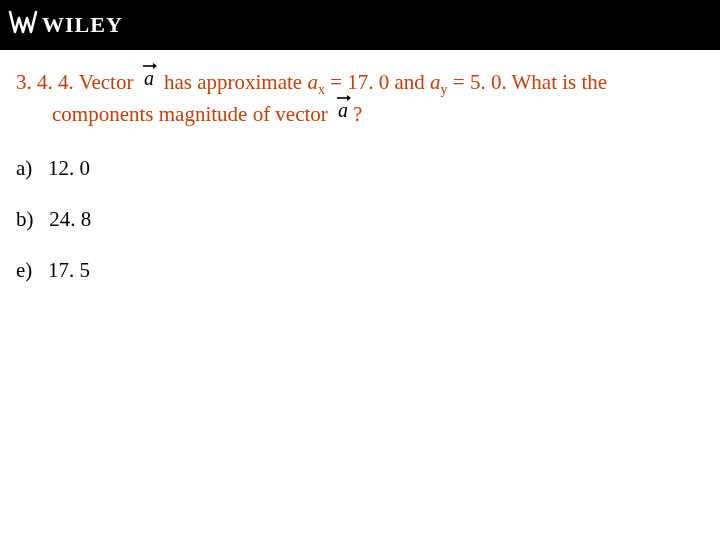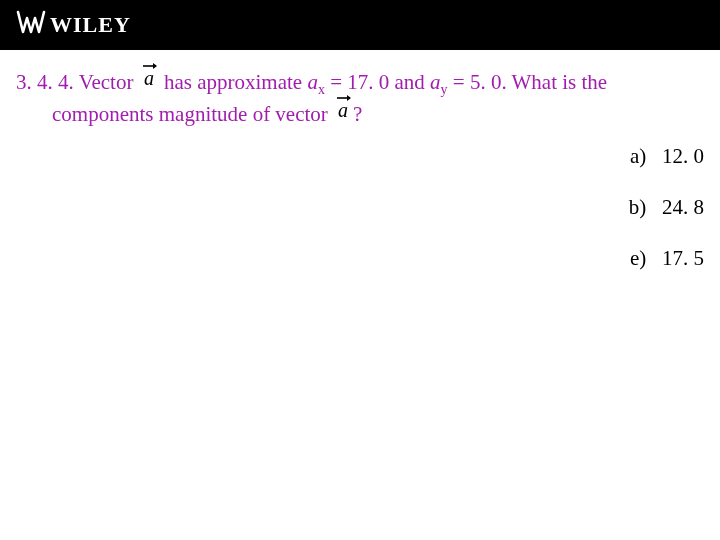--- a/index.html
+++ b/index.html
@@ -9,21 +9,21 @@
     background: #ffffff;
     font-family: "Times New Roman", Times, serif;
     overflow: hidden;
   }
   .header {
     width: 100%;
     height: 50px;
     background: #000000;
     display: flex;
     align-items: center;
-    padding-left: 16px;
+    padding-left: 8px;
   }
   .logo {
     display: flex;
     align-items: center;
     gap: 4px;
   }
   .logo-w {
     font-family: Georgia, "Times New Roman", serif;
     font-weight: bold;
     font-size: 30px;
@@ -35,21 +35,21 @@
     font-weight: bold;
     font-size: 22px;
     color: #ffffff;
     letter-spacing: 1px;
   }
   .content {
     padding: 18px 16px 0 16px;
   }
   .question {
     font-size: 21px;
-    color: #a21caf;
+    color: #c2410c;
     line-height: 1.35;
   }
   .question-line {
     display: block;
   }
   .line2 {
     padding-left: 36px;
   }
   .vec {
     display: inline-block;
@@ -65,23 +65,22 @@
     left: 0;
   }
   .sub {
     vertical-align: sub;
     font-size: 14px;
   }
   .italic {
     font-style: italic;
   }
   .options {
-    margin-top: 16px;
+    margin-top: 28px;
     padding-left: 0;
-    text-align: right;
   }
   .option {
     font-size: 21px;
     color: #000000;
     margin-bottom: 26px;
   }
 </style>
 </head>
 <body>
 

